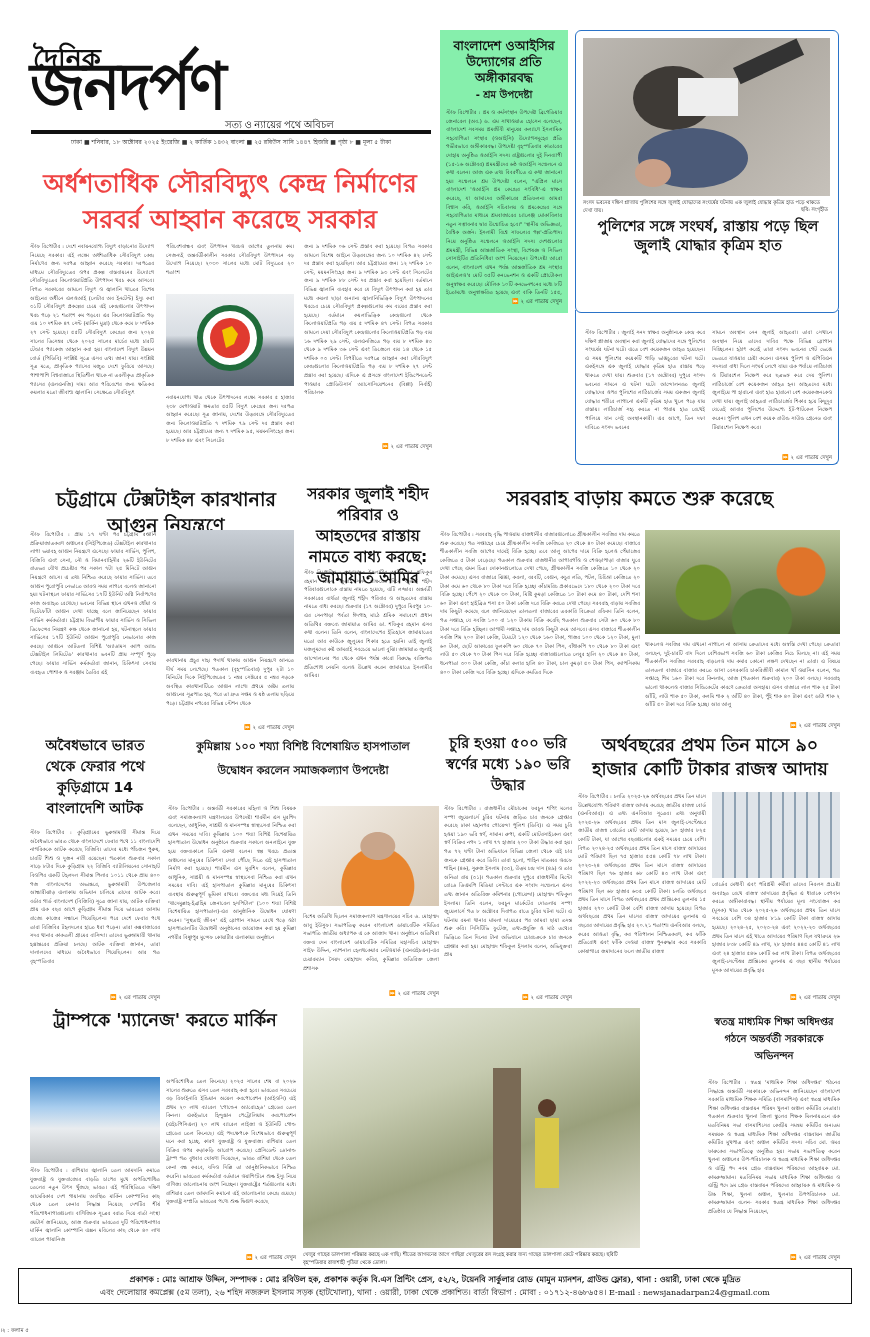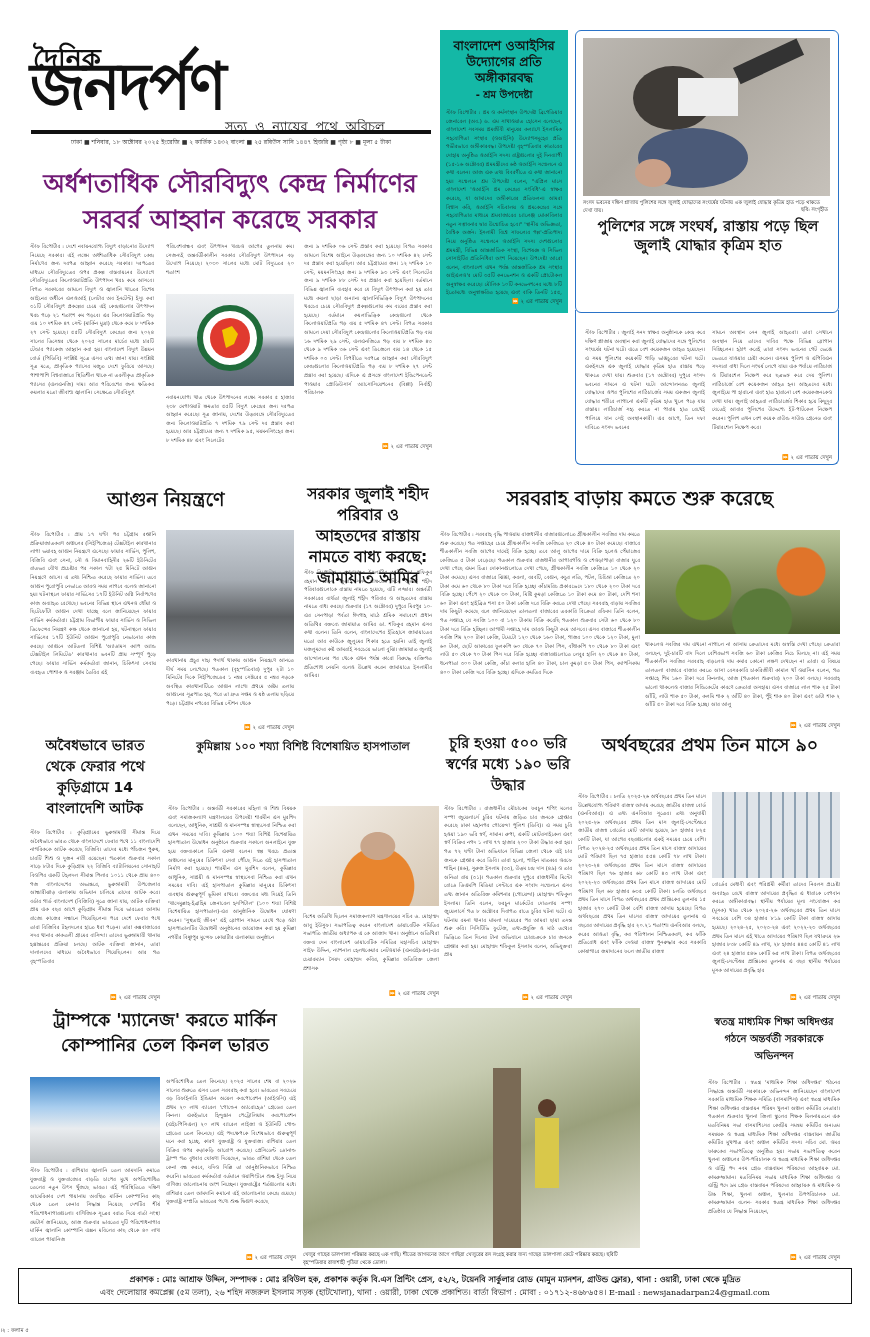--- a/index.html
+++ b/index.html
@@ -6,26 +6,26 @@
 html,body{width:870px;height:1337px;background:#fff;overflow:hidden}
 body{position:relative;font-family:"DejaVu Sans",sans-serif;color:#111}
 .abs{position:absolute}
 .body-text{font-family:"DejaVu Serif",serif;font-size:5.2px;line-height:8.6px;color:#222;text-align:justify;overflow:hidden}
 .hd{font-family:"DejaVu Sans",sans-serif;font-weight:bold;color:#111;text-align:center;line-height:1.22}
 .cont{font-family:"DejaVu Serif",serif;font-size:5.4px;color:#222;text-align:right;margin-top:2px}
 .img{overflow:hidden}
 
 #mast-small{left:33px;top:38px;font-size:27px;font-weight:bold;color:#111}
 #mast-big{left:30px;top:56px;font-size:62px;font-weight:900;letter-spacing:-2px;color:#111;line-height:1;transform:scaleY(1.05)}
-#mast-tag{left:225px;top:117px;font-size:13px;color:#111;font-family:Liberation Mono, monospace}
+#mast-tag{left:225px;top:117px;font-size:10px;color:#111;font-family:Liberation Serif, serif}
 #mast-rule{left:31px;top:130px;width:400px;height:4px;background:#111}
 #mast-date{left:31px;top:137px;width:400px;font-size:6px;text-align:center;color:#333;font-family:"DejaVu Serif",serif}
-#main-hd{left:30px;top:166px;width:400px;color:#701a75;font-size:25px;line-height:36px}
+#main-hd{left:30px;top:166px;width:400px;color:#ef4444;font-size:25px;line-height:36px}
 
-#oic{left:440px;top:30px;width:128px;height:283px;background:#14b8a6}
+#oic{left:440px;top:30px;width:128px;height:283px;background:#86efac}
 #oic .hd{font-size:12.5px;line-height:16px;margin-top:8px}
 #oic .sub{font-size:10px;margin-top:1px}
 
 #pbox{left:575px;top:30px;width:264px;height:283px;border:1.5px solid #2a73c8;border-radius:6px}
 #pbox-img{position:absolute;left:7px;top:7px;width:247px;height:158px;background:linear-gradient(135deg,#bcb8b2 0%,#a9a49c 40%,#c6c1ba 100%)}
 .cap{font-family:"DejaVu Serif",serif;font-size:5px;line-height:7.5px;color:#222}
 </style>
 </head>
 <body>
 
@@ -72,20 +72,21 @@
   <div class="abs cap" style="left:7px;top:168px;width:247px">সংসদ ভবনের দক্ষিণ প্লাজায় পুলিশের সঙ্গে জুলাই যোদ্ধাদের সংঘর্ষের ঘটনায় এক জুলাই যোদ্ধার কৃত্রিম হাত পড়ে থাকতে দেখা যায়।</div>
   <div class="abs cap" style="right:10px;top:175px;text-align:right">ছবি: সংগৃহীত</div>
   <div class="abs hd" style="left:8px;top:186px;width:248px;font-size:14.5px;line-height:19px">পুলিশের সঙ্গে সংঘর্ষ, রাস্তায় পড়ে ছিল জুলাই যোদ্ধার কৃত্রিম হাত</div>
 </div>
 <div class="abs body-text" style="left:585px;top:328px;width:120px;height:135px;z-index:2">স্টাফ রিপোর্টার : জুলাই সনদ স্বাক্ষর অনুষ্ঠানকে কেন্দ্র করে দক্ষিণ প্লাজায় অবস্থান করা জুলাই যোদ্ধাদের সঙ্গে পুলিশের সংঘর্ষের ঘটনা ঘটে। এতে বেশ কয়েকজন আহত হয়েছেন। এ সময় পুলিশের কয়েকটি গাড়ি ভাঙচুরের ঘটনা ঘটে। একইসঙ্গে এক জুলাই যোদ্ধার কৃত্রিম হাত রাস্তায় পড়ে থাকতে দেখা যায়। শুক্রবার (১৭ অক্টোবর) দুপুরে সংসদ ভবনের সামনে এ ঘটনা ঘটে। আন্দোলনরত জুলাই যোদ্ধাদের ওপর পুলিশের লাঠিচার্জের সময় একজন জুলাই যোদ্ধার শরীরে লাগানো একটি কৃত্রিম হাত খুলে পড়ে যায় রাস্তায়। লাঠিচার্জ সহ্য করতে না পারায় হাত রেখেই পালিয়ে যান সেই অবস্থানকারী। এর আগে, তিন দফা দাবিতে সংসদ ভবনের</div>
 <div class="abs body-text" style="left:712px;top:328px;width:120px;height:126px;z-index:2">সামনে অবস্থান নেন জুলাই আহতরা। তারা সেখানে অবস্থান নিয়ে তাদের দাবির পক্ষে বিভিন্ন স্লোগান দিচ্ছিলেন। হঠাৎ করেই তারা সংসদ ভবনের গেট ভেঙে ভেতরে যাওয়ার চেষ্টা করেন। এসময় পুলিশ ও এপিবিএন সদস্যরা বাধা দিলে সংঘর্ষ লেগে যায়। এক পর্যায়ে লাঠিচার্জ ও টিয়ারশেল নিক্ষেপ করে ছত্রভঙ্গ করে দেয় পুলিশ। লাঠিচার্জে বেশ কয়েকজন আহত হন। আহতদের মধ্যে জুলাইয়ে পা হারানো এবং হাত হারানো বেশ কয়েকজনকেও দেখা যায়। জুলাই আহতরা লাঠিচার্জের শিকার হয়ে কিছুদূর যেতেই আবার পুলিশের উদ্দেশ্যে ইট-পাটকেল নিক্ষেপ করেন। পুলিশ তখন বেশ কয়েক রাউন্ড সাউন্ড গ্রেনেড এবং টিয়ারশেল নিক্ষেপ করে।</div>
 <div class="abs cont" style="left:712px;top:452px;width:120px;z-index:2">⏩ ২ এর পাতায় দেখুন</div>
 <div class="abs" style="left:575px;top:310px;width:264px;height:155px;border:1.5px solid #2a73c8;border-top:none;border-radius:0 0 6px 6px"></div>
 
 <div class="abs hd" style="left:30px;top:486px;width:272px;font-size:19px;line-height:26px">
+  <div>চট্টগ্রামে টেক্সটাইল কারখানার</div>
   <div>আগুন নিয়ন্ত্রণে</div>
 </div>
 <div class="abs body-text" style="left:30px;top:530px;width:126px;height:200px">স্টাফ রিপোর্টার : প্রায় ১৭ ঘণ্টা পর চট্টগ্রাম রপ্তানি প্রক্রিয়াজাতকরণ অঞ্চলের (সিইপিজেড) টেক্সটাইল কারখানার লাগা ভয়াবহ আগুন নিয়ন্ত্রণে এসেছে। ফায়ার সার্ভিস, পুলিশ, বিজিবি এবং সেনা, নৌ ও বিমানবাহিনীর ২৬টি ইউনিটের রাতভর যৌথ প্রচেষ্টার পর সকাল ৭টা ২৫ মিনিটে আগুন নিয়ন্ত্রণে আসে। এ তথ্য নিশ্চিত করেছে ফায়ার সার্ভিস। তবে আগুন পুরোপুরি নেভাতে আরও সময় লাগবে বলেও জানানো হয়। ঘটনাস্থলে ফায়ার সার্ভিসের ১৭টি ইউনিট অগ্নি নির্বাপণের কাজ অব্যাহত রেখেছে। ভবনের বিভিন্ন স্থানে এখনও ধোঁয়া ও ছিটেফোঁটা আগুন দেখা যাচ্ছে বলে জানিয়েছেন ফায়ার সার্ভিস কর্মকর্তারা। চট্টগ্রাম বিভাগীয় ফায়ার সার্ভিস ও সিভিল ডিফেন্সের নিয়ন্ত্রণ কক্ষ থেকে জানানো হয়, ঘটনাস্থলে ফায়ার সার্ভিসের ১৭টি ইউনিট আগুন পুরোপুরি নেভানোর কাজ করছে। আগুনে আটতলা বিশিষ্ট 'অ্যাডামস ক্যাপ অ্যান্ড টেক্সটাইল লিমিটেড' কারখানার ভবনটি প্রায় সম্পূর্ণ পুড়ে গেছে। ফায়ার সার্ভিস কর্মকর্তারা জানান, চিকিৎসা সেবায় ব্যবহৃত পোশাক ও সরঞ্জাম তৈরির এই</div>
 <div class="abs img" style="left:166px;top:530px;width:128px;height:124px;background:linear-gradient(180deg,#c9cfd6 0%,#a7adb4 40%,#5c5f62 70%,#8a8f94 100%)"></div>
 <div class="abs body-text" style="left:166px;top:656px;width:128px;height:66px">কারখানায় প্রচুর দাহ্য পদার্থ থাকায় আগুন নিয়ন্ত্রণে আনতে দীর্ঘ সময় লেগেছে। গতকাল (বৃহস্পতিবার) দুপুর ২টা ১০ মিনিটের দিকে সিইপিজেডের ১ নম্বর সেক্টরের ৫ নম্বর সড়কে অবস্থিত কারখানাটিতে আগুন লাগে। প্রথমে অষ্টম তলায় আগুনের সূত্রপাত হয়, পরে তা দ্রুত সপ্তম ও ষষ্ঠ তলায় ছড়িয়ে পড়ে। চট্টগ্রাম নগরের বিভিন্ন স্টেশন থেকে</div>
 <div class="abs cont" style="left:166px;top:722px;width:128px">⏩ ২ এর পাতায় দেখুন</div>
 
 <div class="abs hd" style="left:304px;top:484px;width:128px;font-size:15.5px;line-height:21px;text-align:center">সরকার জুলাই শহীদ পরিবার ও আহতদের রাস্তায় নামতে বাধ্য করছে: জামায়াত আমির</div>
 <div class="abs body-text" style="left:304px;top:568px;width:128px;height:160px">স্টাফ রিপোর্টার : জামায়াতে ইসলামীর আমির ডা. শফিকুর রহমান বলেন, জুলাই সনদ স্বাক্ষরের দিনে জুলাই শহীদ পরিবারগুলোকে রাস্তায় নামতে হয়েছে, এটি লজ্জার। অন্তর্বর্তী সরকারের ব্যর্থতা জুলাই শহীদ পরিবার ও আহতদের রাস্তায় নামতে বাধ্য করছে। শুক্রবার (১৭ অক্টোবর) দুপুরে মিরপুর ১০-এর সেনপাড়া পর্বতা ঈদগাহ মাঠে শ্রমিক সমাবেশে প্রধান অতিথির বক্তব্যে জামায়াত আমির ডা. শফিকুর রহমান এসব কথা বলেন। তিনি বলেন, বাংলাদেশের ইতিহাসে জামায়াতের মতো আর কাউকে জুলুমের শিকার হতে হয়নি। তাই জুলাই মজলুমদের কষ্ট আমরাই সবচেয়ে ভালো বুঝি। জামায়াত জুলাই আন্দোলনের পর থেকে এখন পর্যন্ত কারো বিরুদ্ধে ব্যক্তিগত প্রতিশোধ নেয়নি বলেও উল্লেখ করেন জামায়াতে ইসলামীর আমির।</div>
 
@@ -96,41 +97,42 @@
 <div class="abs img" style="left:645px;top:530px;width:195px;height:104px;background:radial-gradient(circle at 30% 60%,#6f8f2e 0 18%,transparent 19%),radial-gradient(circle at 80% 40%,#e0742a 0 14%,transparent 15%),radial-gradient(circle at 60% 85%,#5a7a3a 0 20%,transparent 21%),linear-gradient(180deg,#b9c59a,#4f5f2f)"></div>
 <div class="abs body-text" style="left:645px;top:640px;width:195px;height:84px">থাকলেও সবজির দাম এখনো নাগালে না আসায় ক্রেতাদের মধ্যে অস্বস্তি দেখা গেছে। ক্রেতারা বলছেন, দুই-চারটি বাদ দিলে বেশিরভাগ সবজি ৬০ টাকা কেজির নিচে মিলছে না। এই সময় শীতকালীন সবজির সরবরাহ বাড়লেও দাম কমার কোনো লক্ষণ দেখছেন না তারা। এ বিষয়ে তালতলা বাজারে বাজার করতে আসা বেসরকারি চাকরিজীবী কামাল খাঁ ওয়াসিন বলেন, গত সপ্তাহে শিম ১৬০ টাকা দরে কিনলাম, আজ (গতকাল শুক্রবার) ২০০ টাকা বলছে। সরবরাহ ভালো থাকলেও বাজার সিন্ডিকেটের কারণে ক্রেতারা অসহায়। এসব বাজারে লাল শাক ২৫ টাকা আঁটি, লাউ শাক ৫০ টাকা, কলমি শাক ২ আঁটি ৪০ টাকা, পুঁই শাক ৪০ টাকা এবং ডাটা শাক ২ আঁটি ৫০ টাকা দরে বিক্রি হচ্ছে। আর আলু</div>
 <div class="abs cont" style="left:645px;top:720px;width:195px">⏩ ২ এর পাতায় দেখুন</div>
 
 <div class="abs hd" style="left:30px;top:735px;width:130px;font-size:14px;line-height:21px">অবৈধভাবে ভারত থেকে ফেরার পথে কুড়িগ্রামে 14 বাংলাদেশি আটক</div>
 <div class="abs body-text" style="left:30px;top:828px;width:130px;height:166px">স্টাফ রিপোর্টার : কুড়িগ্রামের ভুরুঙ্গামারী সীমান্ত দিয়ে অবৈধভাবে ভারত থেকে বাংলাদেশে ফেরার পথে ১১ বাংলাদেশি নাগরিককে আটক করেছে বিজিবি। তাদের মধ্যে পাঁচজন পুরুষ, চারটি শিশু ও দুজন নারী রয়েছেন। গতকাল শুক্রবার সকাল সাড়ে ৮টার দিকে কুড়িগ্রাম ২২ বিজিবি ব্যাটালিয়নের সোনাহাট বিওপির একটি টহলদল সীমান্ত পিলার ১০১১ থেকে প্রায় ৪০০ গজ বাংলাদেশের অভ্যন্তরে, ভুরুঙ্গামারী উপজেলার আন্ধারীঝাড় এলাকায় অভিযান চালিয়ে তাদের আটক করে। বর্ডার গার্ড বাংলাদেশ (বিজিবি) সূত্রে জানা যায়, আটক ব্যক্তিরা প্রায় এক বছর আগে কুড়িগ্রাম সীমান্ত দিয়ে ভারতের আসাম রাজ্যে কাজের সন্ধানে গিয়েছিলেন। পরে দেশে ফেরার পথে তারা বিজিবির টহলদলের হাতে ধরা পড়েন। তারা কক্সবাজারের সদর থানার কাকতলী গ্রামের বাসিন্দা। তাদের ভুরুঙ্গামারী থানায় হস্তান্তরের প্রক্রিয়া চলছে। আটক ব্যক্তিরা জানান, তারা দালালদের মাধ্যমে অবৈধভাবে গিয়েছিলেন। আর গত বৃহস্পতিবার</div>
 <div class="abs cont" style="left:30px;top:992px;width:130px">⏩ ২ এর পাতায় দেখুন</div>
 
 <div class="abs hd" style="left:168px;top:735px;width:270px;font-size:11px;line-height:24px">
   <div>কুমিল্লায় ১০০ শয্যা বিশিষ্ট বিশেষায়িত হাসপাতাল</div>
+  <div>উদ্বোধন করলেন সমাজকল্যাণ উপদেষ্টা</div>
 </div>
 <div class="abs body-text" style="left:168px;top:804px;width:128px;height:196px">স্টাফ রিপোর্টার : অন্তর্বর্তী সরকারের মহিলা ও শিশু বিষয়ক এবং সমাজকল্যাণ মন্ত্রণালয়ের উপদেষ্টা শারমীন এস মুরশিদ বলেছেন, আধুনিক, সাশ্রয়ী ও মানসম্পন্ন স্বাস্থ্যসেবা নিশ্চিত করা এখন সময়ের দাবি। কুমিল্লায় ১০০ শয্যা বিশিষ্ট বিশেষায়িত হাসপাতাল উদ্বোধন অনুষ্ঠানে শুক্রবার সকালে অনলাইনে যুক্ত হয়ে বক্তব্যকালে তিনি একথা বলেন। স্বল্প খরচে প্রত্যন্ত অঞ্চলের মানুষের চিকিৎসা সেবা পৌঁছে দিতে এই হাসপাতাল নির্মাণ করা হয়েছে। শারমীন এস মুরশিদ বলেন, কুমিল্লার আধুনিক, সাশ্রয়ী ও মানসম্পন্ন স্বাস্থ্যসেবা নিশ্চিত করা এখন সময়ের দাবি। এই হাসপাতাল কুমিল্লার মানুষের চিকিৎসা ব্যবস্থায় গুরুত্বপূর্ণ ভূমিকা রাখবে। বক্তব্যের মধ্য দিয়েই তিনি 'খাদেমুল্লাহ-ইব্রাহিম জেনারেল হসপিটাল' (১০০ শয্যা বিশিষ্ট বিশেষায়িত হাসপাতাল)-এর আনুষ্ঠানিক উদ্বোধন ঘোষণা করেন। 'সুস্থতাই জীবন' এই স্লোগান সামনে রেখে গড়ে ওঠা হাসপাতালটির উদ্বোধনী অনুষ্ঠানের আয়োজন করা হয় কুমিল্লা নগরীর বিষ্ণুপুর মুন্সেফ কোয়ার্টার এলাকায়। অনুষ্ঠানে</div>
 <div class="abs img" style="left:303px;top:806px;width:136px;height:100px;background:radial-gradient(ellipse at 55% 40%,#c9a58a 0 16%,transparent 17%),radial-gradient(ellipse at 55% 80%,#e8852e 0 34%,transparent 35%),linear-gradient(135deg,#f4f0ea,#d7c8b4)"></div>
 <div class="abs body-text" style="left:303px;top:912px;width:136px;height:76px">বিশেষ অতিথি ছিলেন সমাজকল্যাণ মন্ত্রণালয়ের সচিব ড. মোহাম্মদ আবু ইউসুফ। সভাপতিত্ব করেন বাংলাদেশ ডায়াবেটিক সমিতির সভাপতি জাতীয় অধ্যাপক এ কে আজাদ খান। অনুষ্ঠানে অতিথিরা বক্তব্য দেন বাংলাদেশ ডায়াবেটিক সমিতির মহাসচিব মোহাম্মদ সাইফ উদ্দিন, ন্যাশনাল হেলথকেয়ার নেটওয়ার্ক (এনএইচএন)-এর চেয়ারম্যান সৈয়দ মোহাম্মদ কবির, কুমিল্লার অতিরিক্ত জেলা প্রশাসক</div>
 <div class="abs cont" style="left:303px;top:988px;width:136px">⏩ ২ এর পাতায় দেখুন</div>
 
 <div class="abs hd" style="left:444px;top:733px;width:128px;font-size:14.5px;line-height:21px">চুরি হওয়া ৫০০ ভরি স্বর্ণের মধ্যে ১৯০ ভরি উদ্ধার</div>
 <div class="abs body-text" style="left:444px;top:804px;width:128px;height:190px">স্টাফ রিপোর্টার : রাজধানীর মৌচাকের ফরচুন শপিং মলের সম্পা জুয়েলার্সে চুরির ঘটনায় জড়িত চার জনকে গ্রেপ্তার করেছে ঢাকা মহানগর গোয়েন্দা পুলিশ (ডিবি)। এ সময় চুরি হওয়া ১৯০ ভরি স্বর্ণ, সামান্য রুপা, একটি মোটরসাইকেল এবং স্বর্ণ বিক্রির নগদ ১ লাখ ৭৭ হাজার ২০০ টাকা উদ্ধার করা হয়। গত ৭২ ঘণ্টা টানা অভিযানে বিভিন্ন জেলা থেকে এই চার জনকে গ্রেপ্তার করে ডিবি। তারা হলো, শাহিন মাতব্বর ওরফে শাহিন (৪৬), সুরুজ ইসলাম (৩৩), উত্তম চন্দ্র দাস (৪৯) ও তার অনিতা রায় (৩১)। গতকাল শুক্রবার দুপুরে রাজধানীর মিন্টো রোডে ডিএমপি মিডিয়া সেন্টারে এক সংবাদ সম্মেলনে এসব তথ্য জানান অতিরিক্ত কমিশনার (গোয়েন্দা) মোহাম্মদ শফিকুল ইসলাম। তিনি বলেন, ফরচুন মার্কেটের দোতলায় সম্পা জুয়েলার্সে গত ৮ অক্টোবর দিবাগত রাতে চুরির ঘটনা ঘটে। এ ঘটনায় রমনা থানার মামলা দায়েরের পর আমরা ছায়া তদন্ত শুরু করি। সিসিটিভি ফুটেজ, তথ্য-প্রযুক্তি ও মাঠ তথ্যের ভিত্তিতে তিন দিনের টানা অভিযানে চোরচক্রকে চার জনকে গ্রেপ্তার করা হয়। মোহাম্মদ শফিকুল ইসলাম বলেন, অভিযুক্তরা প্রায়</div>
 <div class="abs cont" style="left:444px;top:992px;width:128px">⏩ ২ এর পাতায় দেখুন</div>
 
 <div class="abs hd" style="left:578px;top:733px;width:264px;font-size:17.5px;line-height:24px">
   <div>অর্থবছরের প্রথম তিন মাসে ৯০</div>
+  <div>হাজার কোটি টাকার রাজস্ব আদায়</div>
 </div>
 <div class="abs body-text" style="left:578px;top:792px;width:128px;height:204px">স্টাফ রিপোর্টার : চলতি ২০২৫-২৬ অর্থবছরের প্রথম তিন মাসে উল্লেখযোগ্য পরিমাণ রাজস্ব আদায় করেছে জাতীয় রাজস্ব বোর্ড (এনবিআর)। এ তথ্য এনবিআর সূত্রের। তথ্য অনুযায়ী ২০২৫-২৬ অর্থবছরের প্রথম তিন মাস জুলাই-সেপ্টেম্বরে জাতীয় রাজস্ব বোর্ডের মোট আদায় হয়েছে ৯০ হাজার ৮২৫ কোটি টাকা, যা আগের বছরগুলোর একই সময়ের চেয়ে বেশি। বিগত ২০২৪-২৫ অর্থবছরের প্রথম তিন মাসে রাজস্ব আদায়ের মোট পরিমাণ ছিল ৭৫ হাজার ৫৫৪ কোটি ৭৮ লাখ টাকা। ২০২৩-২৪ অর্থবছরের প্রথম তিন মাসে রাজস্ব আদায়ের পরিমাণ ছিল ৭৬ হাজার ৬৮ কোটি ৪৩ লাখ টাকা এবং ২০২২-২৩ অর্থবছরের প্রথম তিন মাসে রাজস্ব আদায়ের মোট পরিমাণ ছিল ৬৮ হাজার ৬৩৫ কোটি টাকা। চলতি অর্থবছরে প্রথম তিন মাসে বিগত অর্থবছরের প্রথম প্রান্তিকের তুলনায় ১৫ হাজার ২৭০ কোটি টাকা বেশি রাজস্ব আদায় হয়েছে। বিগত অর্থবছরের প্রথম তিন মাসের রাজস্ব আদায়ের তুলনায় এ বছরের আদায়ের প্রবৃদ্ধি হার ২০.২১ শতাংশ। এনবিআর বলছে, করের আওতা বৃদ্ধি, কর পরিপালন নিশ্চিতকরণ, কর ফাঁকি প্রতিরোধ এবং ফাঁকি দেওয়া রাজস্ব পুনরুদ্ধার করে সরকারি কোষাগারে জমাদানের ফলে জাতীয় রাজস্ব</div>
 <div class="abs img" style="left:712px;top:792px;width:128px;height:86px;background:repeating-linear-gradient(90deg,#dfe4e9 0 10px,#8fa2b3 10px 12px),linear-gradient(180deg,#f2f2f2,#bfc6cc)"></div>
 <div class="abs body-text" style="left:712px;top:880px;width:128px;height:110px">বোর্ডের মেধাবী এবং পরিশ্রমী কর্মীরা তাদের নিরলস প্রচেষ্টা অব্যাহত রেখে রাজস্ব আদায়ের প্রবৃদ্ধির এ ধারাকে বেগবান করতে অঙ্গীকারাবদ্ধ। স্থানীয় পর্যায়ের মূল্য সংযোজন কর (মূসক) খাত থেকে ২০২৫-২৬ অর্থবছরের প্রথম তিন মাসে সবচেয়ে বেশি ৩৪ হাজার ৮১৯ কোটি টাকা রাজস্ব আদায় হয়েছে। ২০২৪-২৫, ২০২৩-২৪ এবং ২০২২-২৩ অর্থবছরের প্রথম তিন মাসে এই খাতে আদায়ের পরিমাণ ছিল যথাক্রমে ২৬ হাজার ৮৩৮ কোটি ৪৯ লাখ, ২৮ হাজার ৪৪৫ কোটি ৪১ লাখ এবং ২৪ হাজার ৫৪৬ কোটি ৬৫ লাখ টাকা। বিগত অর্থবছরের জুলাই-সেপ্টেম্বর প্রান্তিকের তুলনায় এ বছর স্থানীয় পর্যায়ের মূসক আদায়ের প্রবৃদ্ধি হার</div>
 <div class="abs cont" style="left:712px;top:992px;width:128px">⏩ ২ এর পাতায় দেখুন</div>
 
 <div class="abs hd" style="left:30px;top:1008px;width:270px;font-size:17.5px;line-height:25px">
   <div>ট্রাম্পকে 'ম্যানেজ' করতে মার্কিন</div>
-  <div>কোম্পানির তেল কিনল ভারত</div>
 </div>
 <div class="abs img" style="left:30px;top:1077px;width:130px;height:86px;background:linear-gradient(180deg,#3f86c9 0%,#a8cdee 35%,#e9ecef 60%,#bfc3c6 100%)"></div>
 <div class="abs body-text" style="left:30px;top:1166px;width:130px;height:96px">স্টাফ রিপোর্টার : রাশিয়ার জ্বালানি তেল আমদানি কমাতে যুক্তরাষ্ট্র ও যুক্তরাজ্যের বাড়তি চাপের মুখে অপরিশোধিত তেলের নতুন উৎস খুঁজছে ভারত। এই পরিস্থিতিতে দক্ষিণ আমেরিকার দেশ গায়ানায় অবস্থিত মার্কিন কোম্পানির কাছ থেকে তেল কেনার সিদ্ধান্ত নিয়েছে দেশটির শীর্ষ পরিশোধনাগারগুলো। বাণিজ্যিক সূত্রের বরাত দিয়ে বার্তা সংস্থা রয়টার্স জানিয়েছে, আজ শুক্রবার ভারতের দুটি পরিশোধনাগার মার্কিন জ্বালানি কোম্পানি এক্সন মবিলের কাছ থেকে ৪০ লাখ ব্যারেল গায়ানিজ</div>
 <div class="abs body-text" style="left:166px;top:1077px;width:130px;height:178px">অপরিশোধিত তেল কিনেছে। ২০২৫ সালের শেষ বা ২০২৬ সালের শুরুতে এসব তেল সরবরাহ করা হবে। ভারতের সবচেয়ে বড় রিফাইনারি ইন্ডিয়ান অয়েল করপোরেশন (আইওসি) এই প্রথম ২০ লাখ ব্যারেল 'গোল্ডেন অ্যারোহেড' গ্রেডের তেল কিনল। একইভাবে হিন্দুস্তান পেট্রোলিয়াম করপোরেশন (এইচপিসিএল) ২০ লাখ ব্যারেল লাইজা ও ইউনিটি গোল্ড গ্রেডের তেল কিনেছে। এই পদক্ষেপকে বিশেষভাবে গুরুত্বপূর্ণ মনে করা হচ্ছে, কারণ যুক্তরাষ্ট্র ও যুক্তরাজ্য রাশিয়ার তেল বিক্রির ওপর কড়াকড়ি আরোপ করেছে। প্রেসিডেন্ট ডোনাল্ড ট্রাম্প গত বুধবার ঘোষণা দিয়েছেন, ভারত রাশিয়া থেকে তেল কেনা বন্ধ করবে, যদিও দিল্লি তা আনুষ্ঠানিকভাবে নিশ্চিত করেনি। ভারতের কর্মকর্তারা বর্তমানে ওয়াশিংটনে শুল্ক ইস্যু নিয়ে বাণিজ্য আলোচনায় অংশ নিচ্ছেন। যুক্তরাষ্ট্রের শর্তগুলোর মধ্যে রাশিয়ার তেল আমদানি কমানো এই আলোচনার কেন্দ্রে রয়েছে। যুক্তরাষ্ট্র সম্প্রতি ভারতের পণ্যে শুল্ক দ্বিগুণ করেছে</div>
 <div class="abs cont" style="left:166px;top:1252px;width:130px">⏩ ২ এর পাতায় দেখুন</div>
 
 <div class="abs img" style="left:303px;top:1008px;width:337px;height:240px;background:linear-gradient(160deg,#eef0e6 0%,#c6cbb0 35%,#9aa07c 60%,#e4e3d6 100%)">
   <svg width="337" height="240">
     <rect x="190" y="60" width="28" height="180" fill="#7a6a55"></rect>
     <rect x="232" y="110" width="24" height="70" fill="#d9c84a"></rect>

